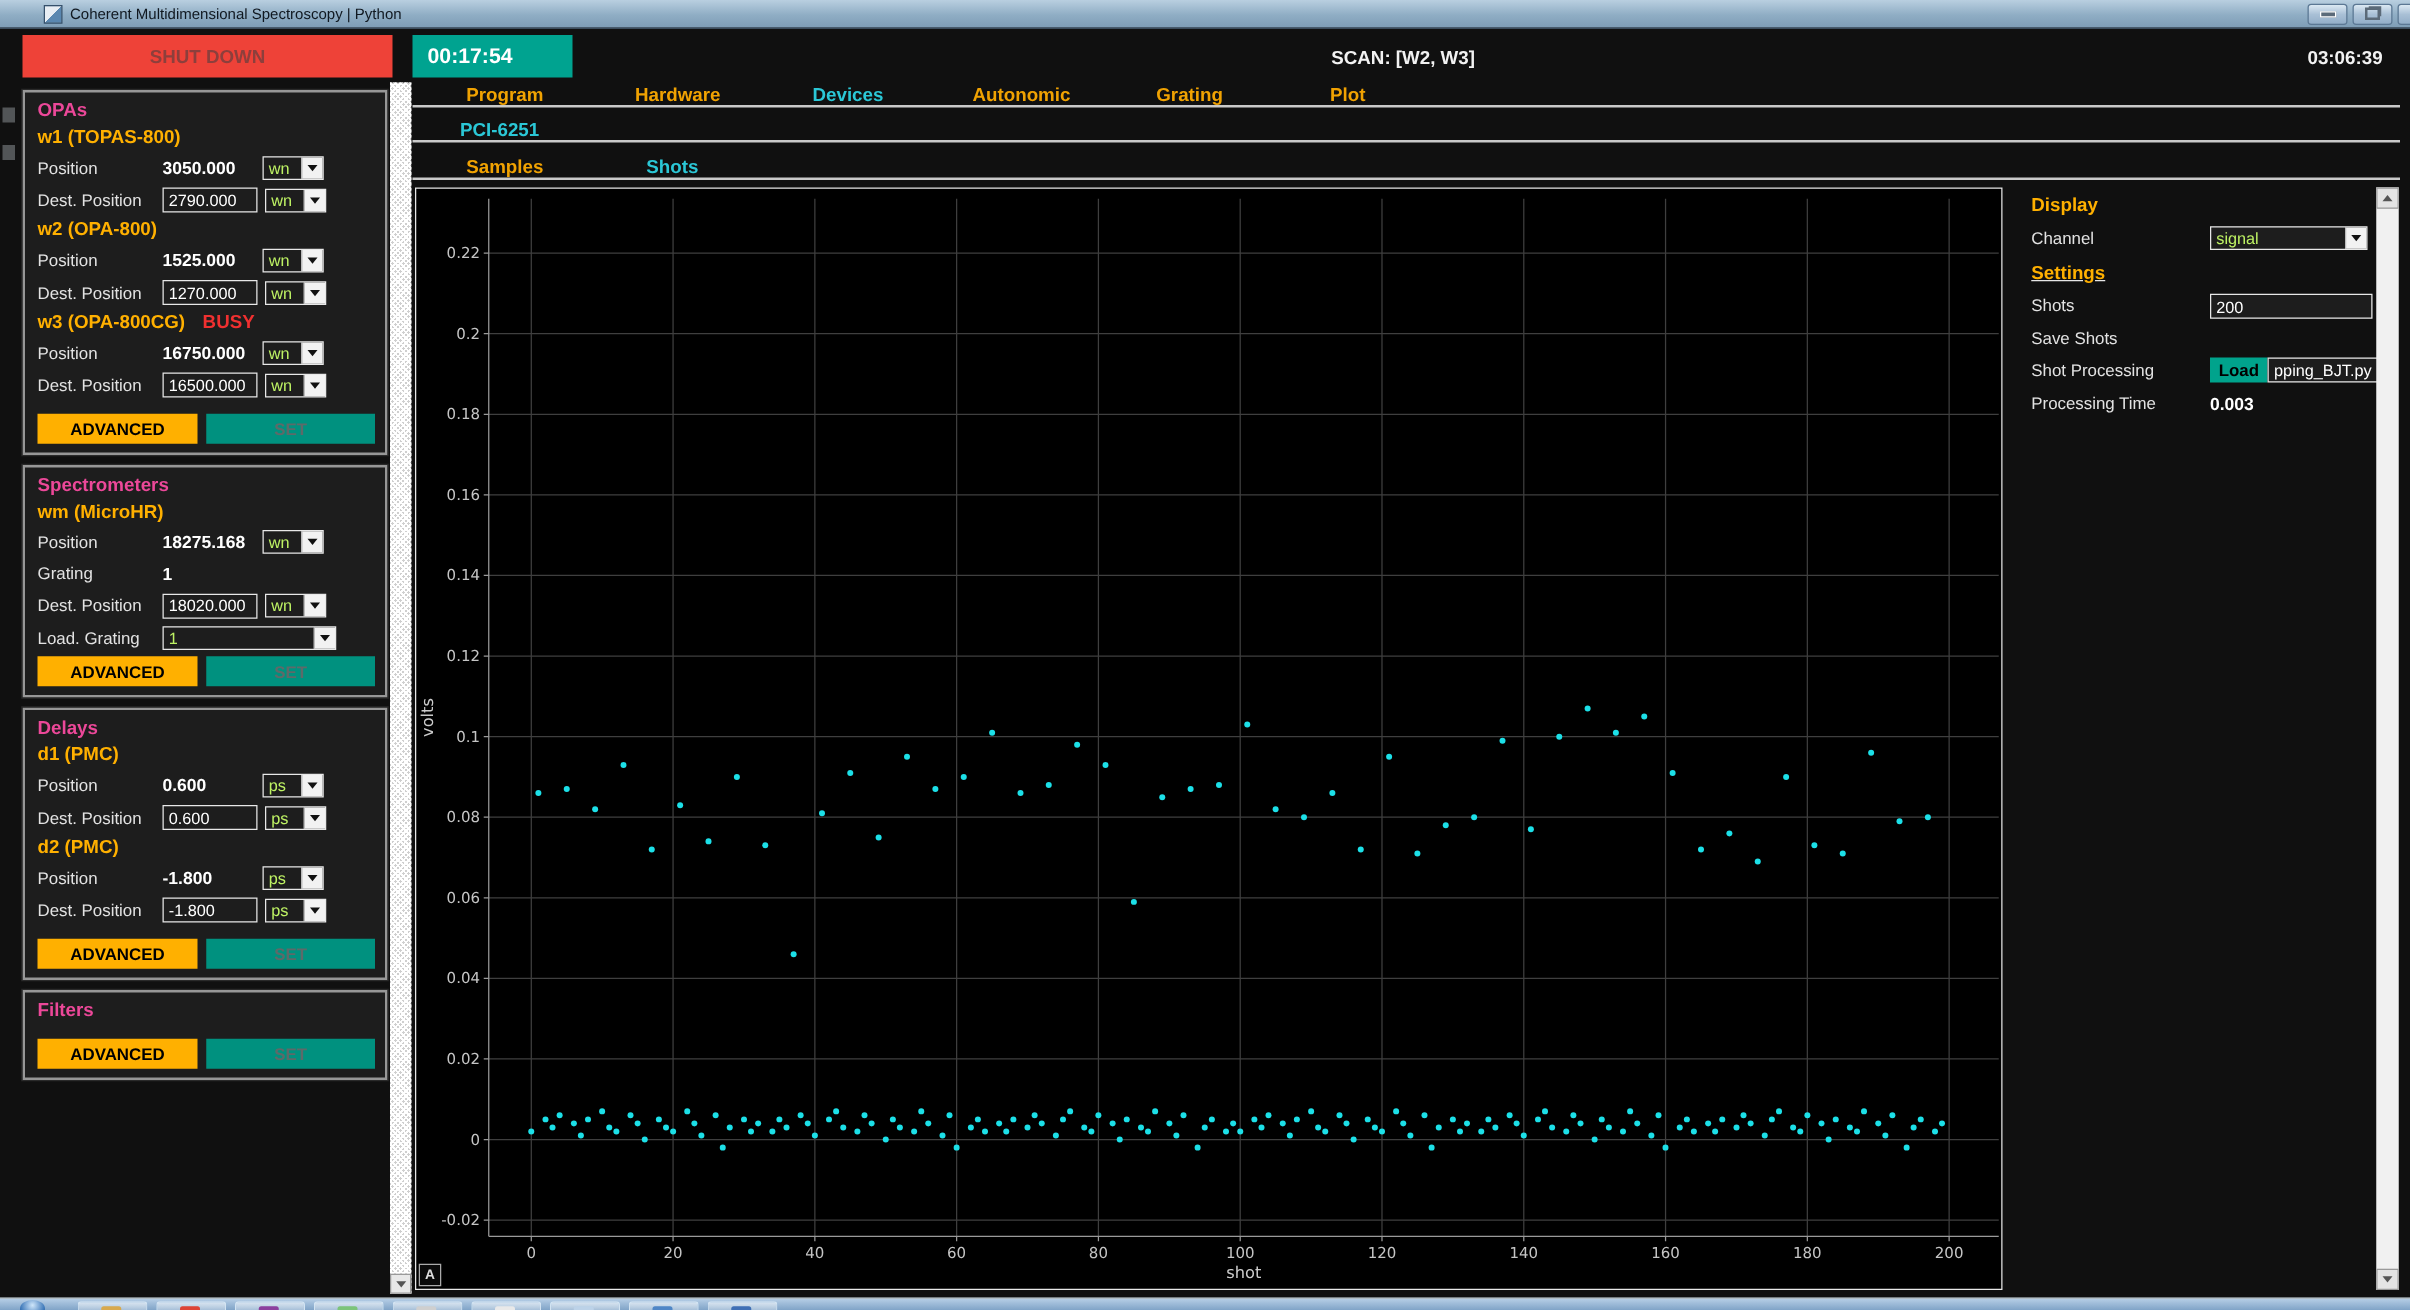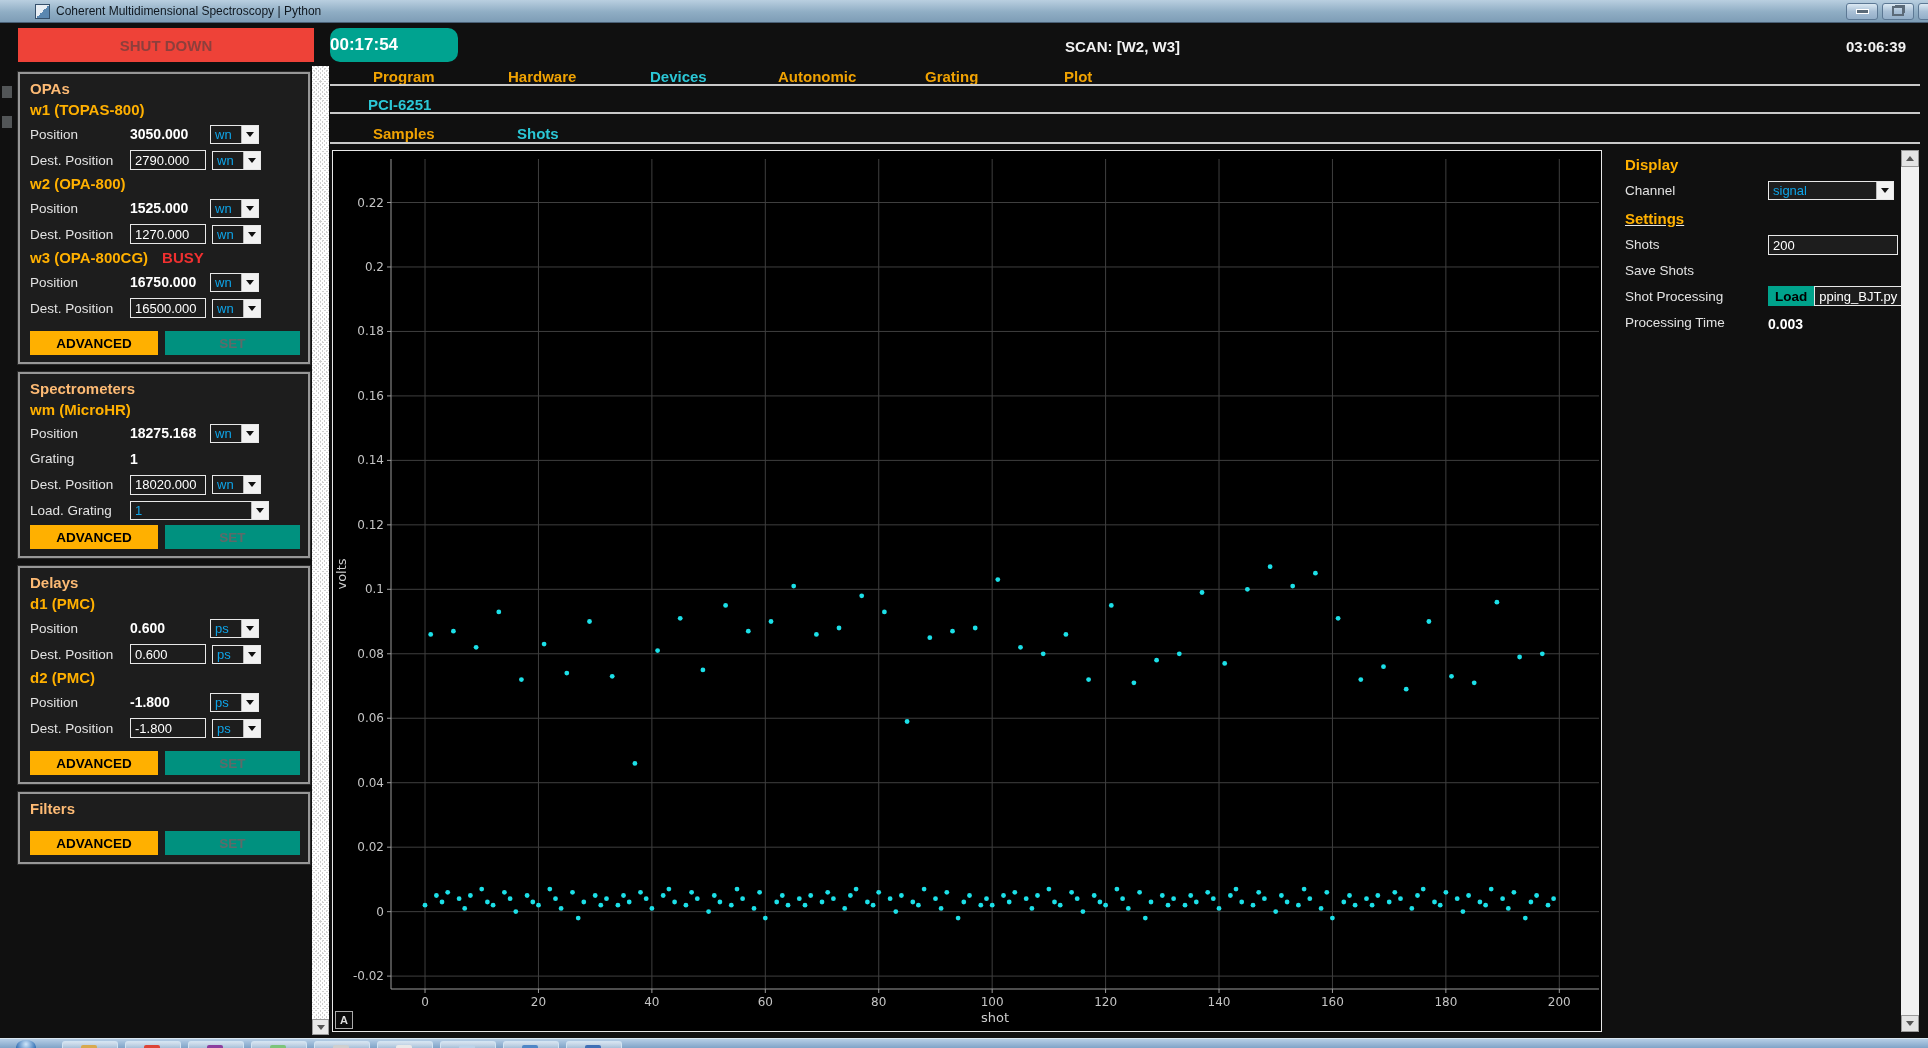--- a/index.html
+++ b/index.html
@@ -18,43 +18,43 @@
     display:flex;align-items:center;justify-content:center;}
   .winbtn .bar{width:11px;height:3px;background:#5b6a78;border:1px solid #fff;}
   .winbtn .sq{width:8px;height:6px;border:2px solid #5b6a78;box-shadow:2px -2px 0 -1px #5b6a78;}
   .winbtn .x{font-size:11px;font-weight:bold;color:#5b6a78;text-shadow:0 1px 0 #fff;line-height:1;}
   
   .btn-shutdown{position:absolute;left:18px;top:28px;width:296px;height:34px;
     background:#ee4238;border:none;color:#8d3f3c;font-weight:bold;font-size:15px;
     font-family:"Liberation Sans",sans-serif;}
   .timerbox{position:absolute;left:330px;top:28px;width:128px;height:34px;
     background:#00a390;color:#fff;font-weight:bold;font-size:17px;
-    display:flex;align-items:center;box-sizing:border-box;border-radius:10px;}
+    display:flex;align-items:center;padding-left:12px;box-sizing:border-box;}
   .scanlabel{position:absolute;left:1065px;top:38px;font-weight:bold;font-size:15px;color:#f2f2f2;}
   .clock{position:absolute;left:1846px;top:38px;font-weight:bold;font-size:15px;color:#f2f2f2;}
   
   .navtab,.subtab,.devtab{position:absolute;font-weight:bold;font-size:15px;color:#f0a202;cursor:default;}
   .navtab.active,.subtab.active,.devtab{color:#2bc7d6;}
   .subtab.inactive,.navtab.inactive{color:#f0a202;}
   .hline{position:absolute;left:330px;width:1590px;height:2px;background:#c9c9c9;}
   
   .sidebar{position:absolute;left:18px;top:72px;width:296px;}
   .sbox{box-sizing:border-box;width:292px;border:2px solid #979797;outline:1px solid #2a2a2a;
     background:#1d1d1d;margin-bottom:8px;padding:6px 8px 7px 10px;display:flex;flex-direction:column;}
-  .sbox .sec-title{color:#fdba74;font-weight:bold;font-size:15px;height:21px;}
+  .sbox .sec-title{color:#ec4899;font-weight:bold;font-size:15px;height:21px;}
   .sbox .grp-name{color:#ffb000;font-weight:bold;font-size:15px;height:22px;display:flex;gap:14px;}
   .sbox .grp-status{color:#f03030;font-weight:bold;}
   .srow{display:flex;align-items:center;height:22px;margin-bottom:4px;}
   .srow .lbl{width:100px;font-size:13.5px;color:#e2e2e2;flex:none;}
   .srow .val{font-weight:bold;font-size:14px;color:#fff;width:80px;flex:none;
     white-space:nowrap;overflow:hidden;}
   .srow input.vbox{width:66px;flex:none;background:#1d1d1d;border:1px solid #e8e8e8;
     color:#fff;font-size:13px;font-family:"Liberation Sans",sans-serif;height:16px;padding:1px 4px;margin-right:6px;}
   .combo{display:flex;align-items:stretch;border:1px solid #e8e8e8;height:19px;box-sizing:border-box;background:#1d1d1d;}
-  .combo .ctext{padding:1px 4px;font-size:13px;color:#0ea5e9;min-width:22px;}
+  .combo .ctext{padding:1px 4px;font-size:13px;color:#bef264;min-width:22px;}
   .combo .cbtn{width:16px;background:#f2f2f2;border-left:1px solid #bbb;
     display:flex;align-items:center;justify-content:center;}
   .combo .carrow{width:0;height:0;border-left:4px solid transparent;border-right:4px solid transparent;
     border-top:5px solid #111;}
   .combo.wide{width:139px;}
   .combo.wide .ctext{flex:1;}
   .btnrow{margin-top:auto;display:flex;}
   .btn-adv{width:128px;height:24px;background:#ffb000;color:#000;font-weight:bold;
     font-size:13.5px;border:none;font-family:"Liberation Sans",sans-serif;}
   .btn-set{flex:1;height:24px;margin-left:7px;background:#00917f;color:#5d6a69;font-weight:bold;

